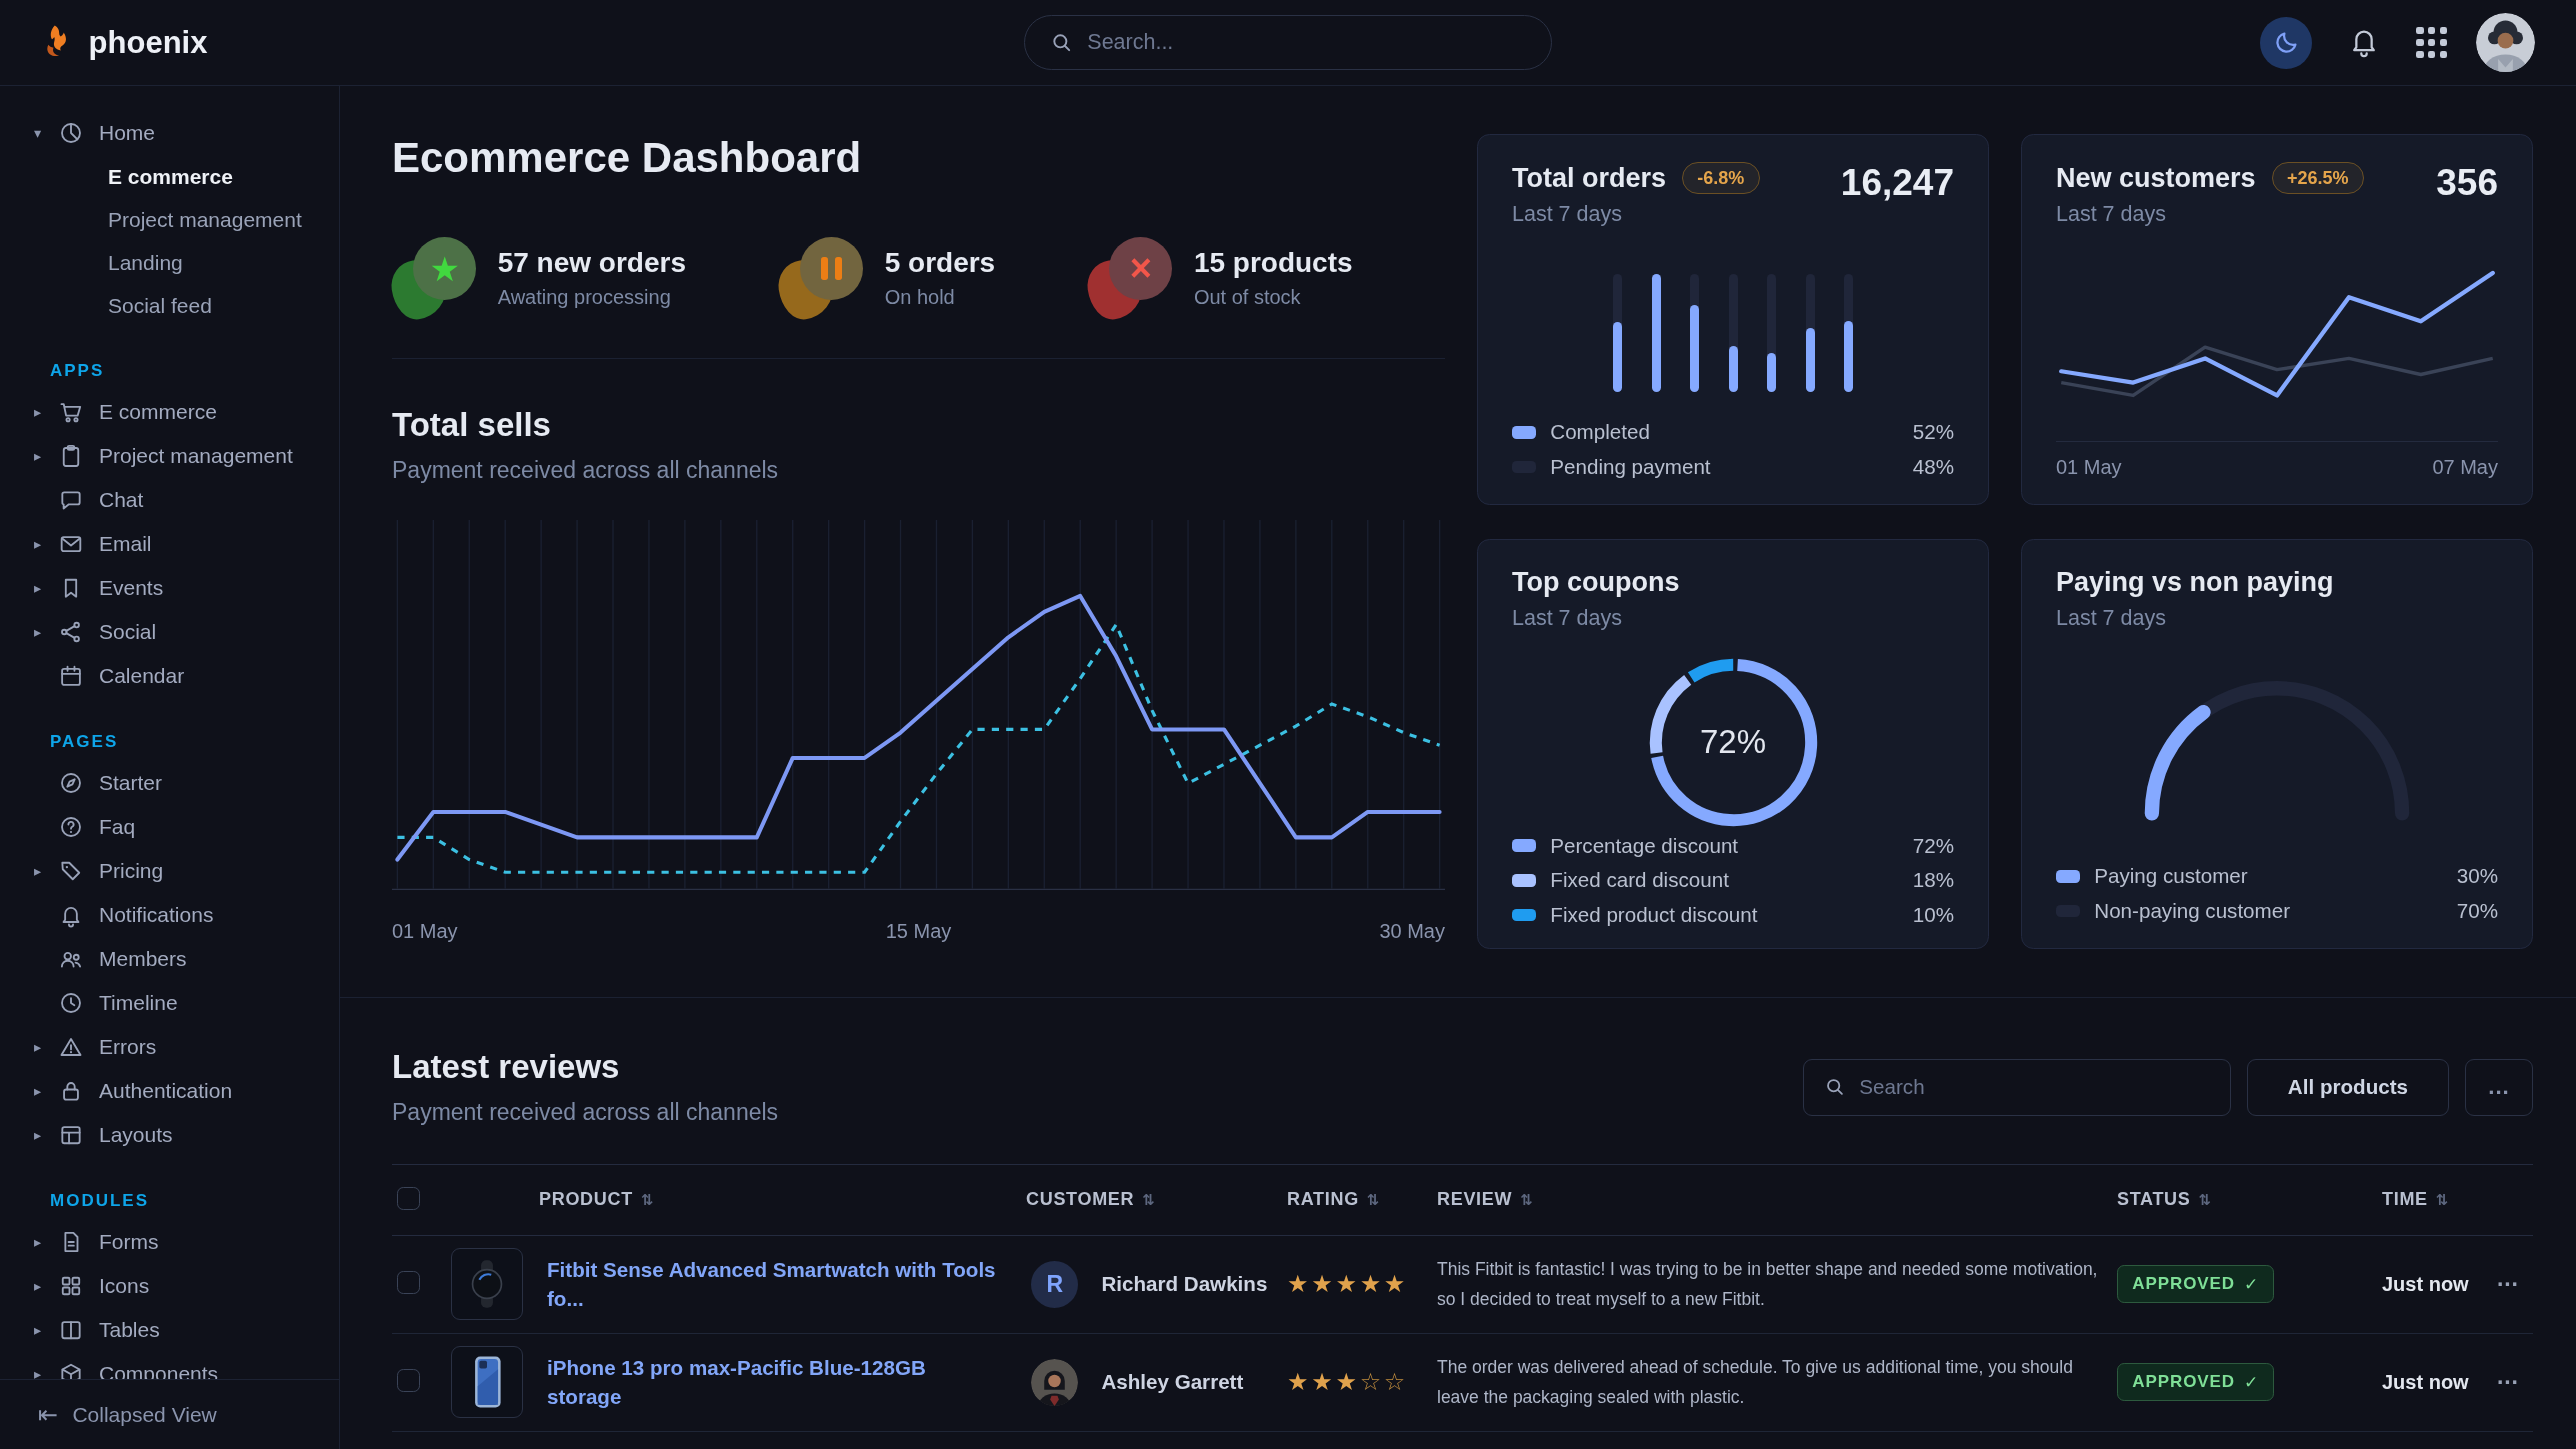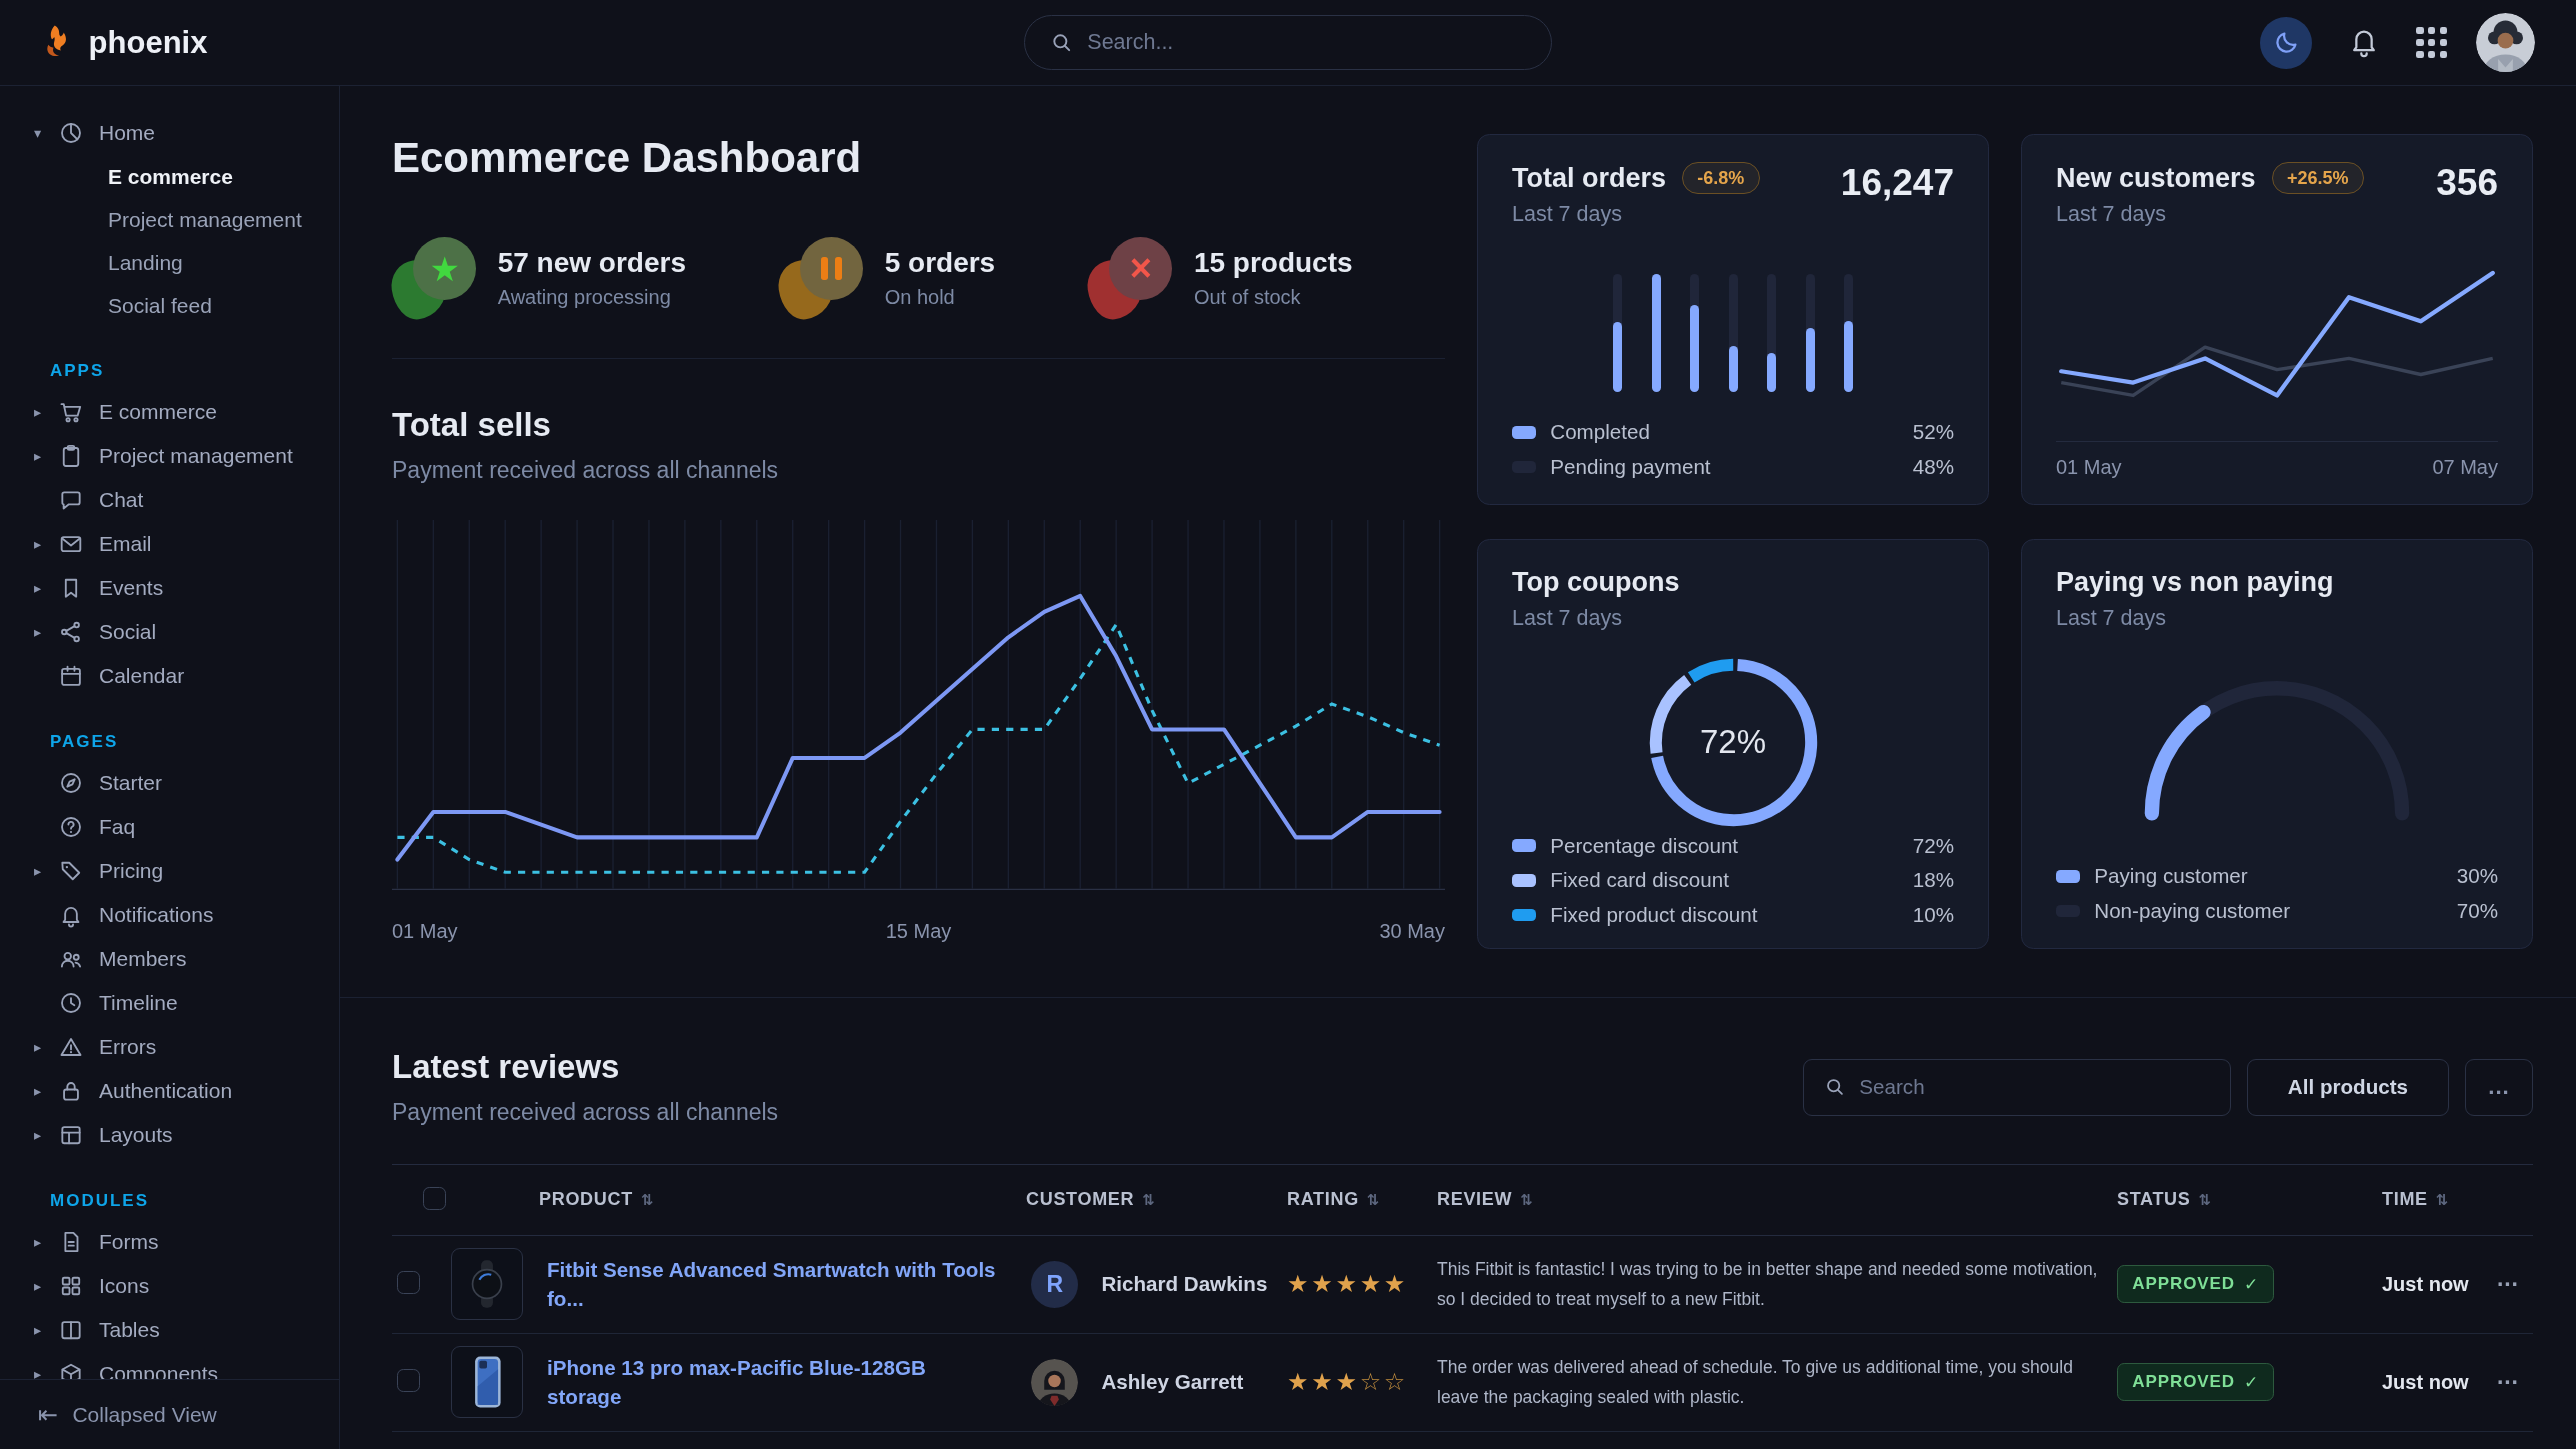--- a/index.html
+++ b/index.html
@@ -100,21 +100,21 @@
   .rev-head { display:flex; align-items:flex-start; }
   .rev-controls { margin-left:auto; display:flex; gap:16px; align-items:center; margin-top:10.7px; }
   .rev-search { width:428px; height:57px; border:1.6px solid #2a3145; border-radius:9px; display:flex; align-items:center; gap:14.3px; padding:0 19.7px; color:#6e7891; cursor:text; }
   .rev-search .icn svg { width:21.5px; height:21.5px; stroke-width:2; }
   .rev-search .ph { font-size:20.6px; }
   .btn { height:57px; padding:0 40px; border:1.6px solid #2a3145; border-radius:9px; background:transparent; color:#cfd6e4; font-size:20.6px; font-weight:700; font-family:inherit; cursor:pointer; }
   .btn-more { width:68px; color:#8a94ad; font-size:22.4px; letter-spacing:0.9px; padding:0; }
 
   .table { margin-top:38px; }
   .trow { display:grid; grid-template-columns:54px 93px 487px 261px 150px 680px 265px 109px 41px; align-items:center; }
-  .thead { height:72px; border-top:1.3px solid #242b3f; border-bottom:1.3px solid #242b3f;text-align:right; }
+  .thead { height:72px; border-top:1.3px solid #242b3f; border-bottom:1.3px solid #242b3f; }
   .th { font-size:18px; font-weight:700; color:#b9c0d0; letter-spacing:0.7px; display:flex; align-items:center; gap:8px; }
   .sort { color:#5d677f; font-size:15px; }
   .tr { height:98px; border-bottom:1.3px solid #1f2637; }
   .cbx { width:23px; height:23px; border:1.8px solid #3a4357; border-radius:6.3px; display:inline-block; margin-left:5.4px; cursor:pointer; }
   .thumb { width:72px; height:72px; border:1.6px solid #2a3144; border-radius:9px; background:#0d1019; display:flex; align-items:center; justify-content:center; overflow:hidden; margin-left:5.4px; }
   .thumb svg { width:68px; height:68px; display:block; }
   .p-link { font-size:20.6px; font-weight:600; color:#82a6f8; padding:0 23px 0 8px; line-height:29px; cursor:pointer; }
   .cust { display:flex; align-items:center; gap:23px; padding-left:5.4px; }
   .avatar { width:47px; height:47px; border-radius:50%; overflow:hidden; flex-shrink:0; display:flex; align-items:center; justify-content:center; }
   .avatar.letter { background:#222c48; color:#7fa4fd; font-size:23px; font-weight:700; }

